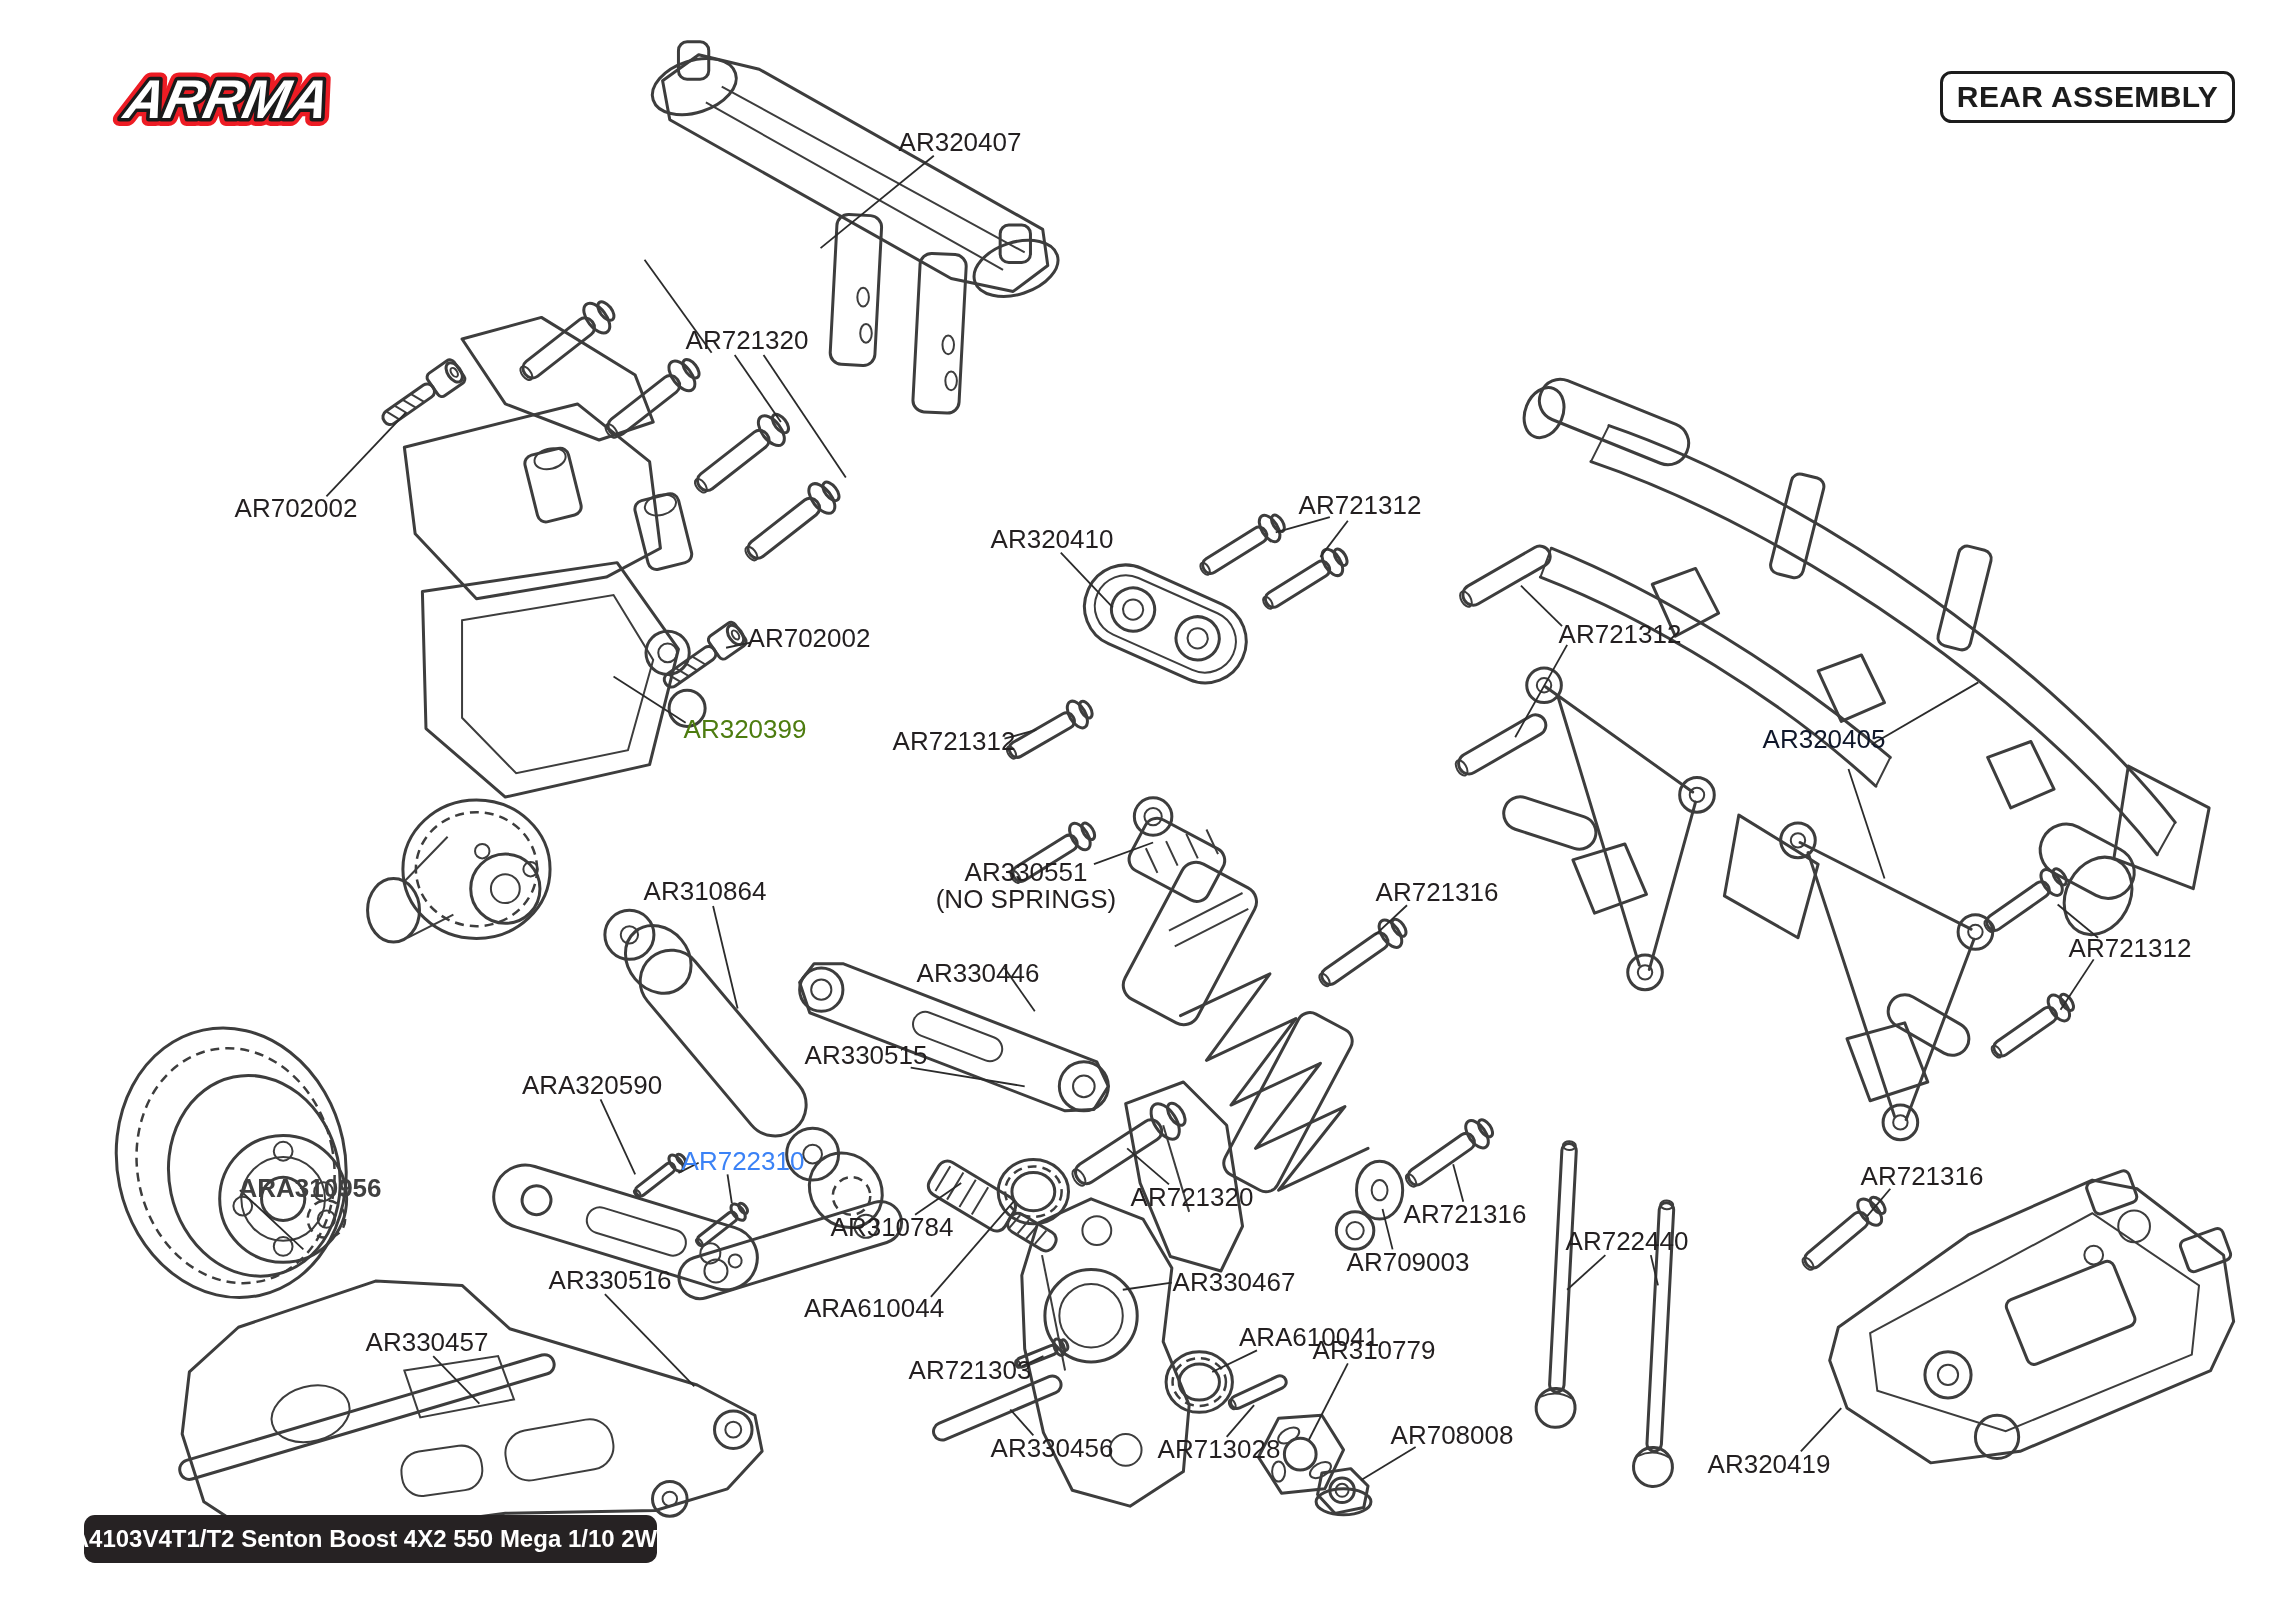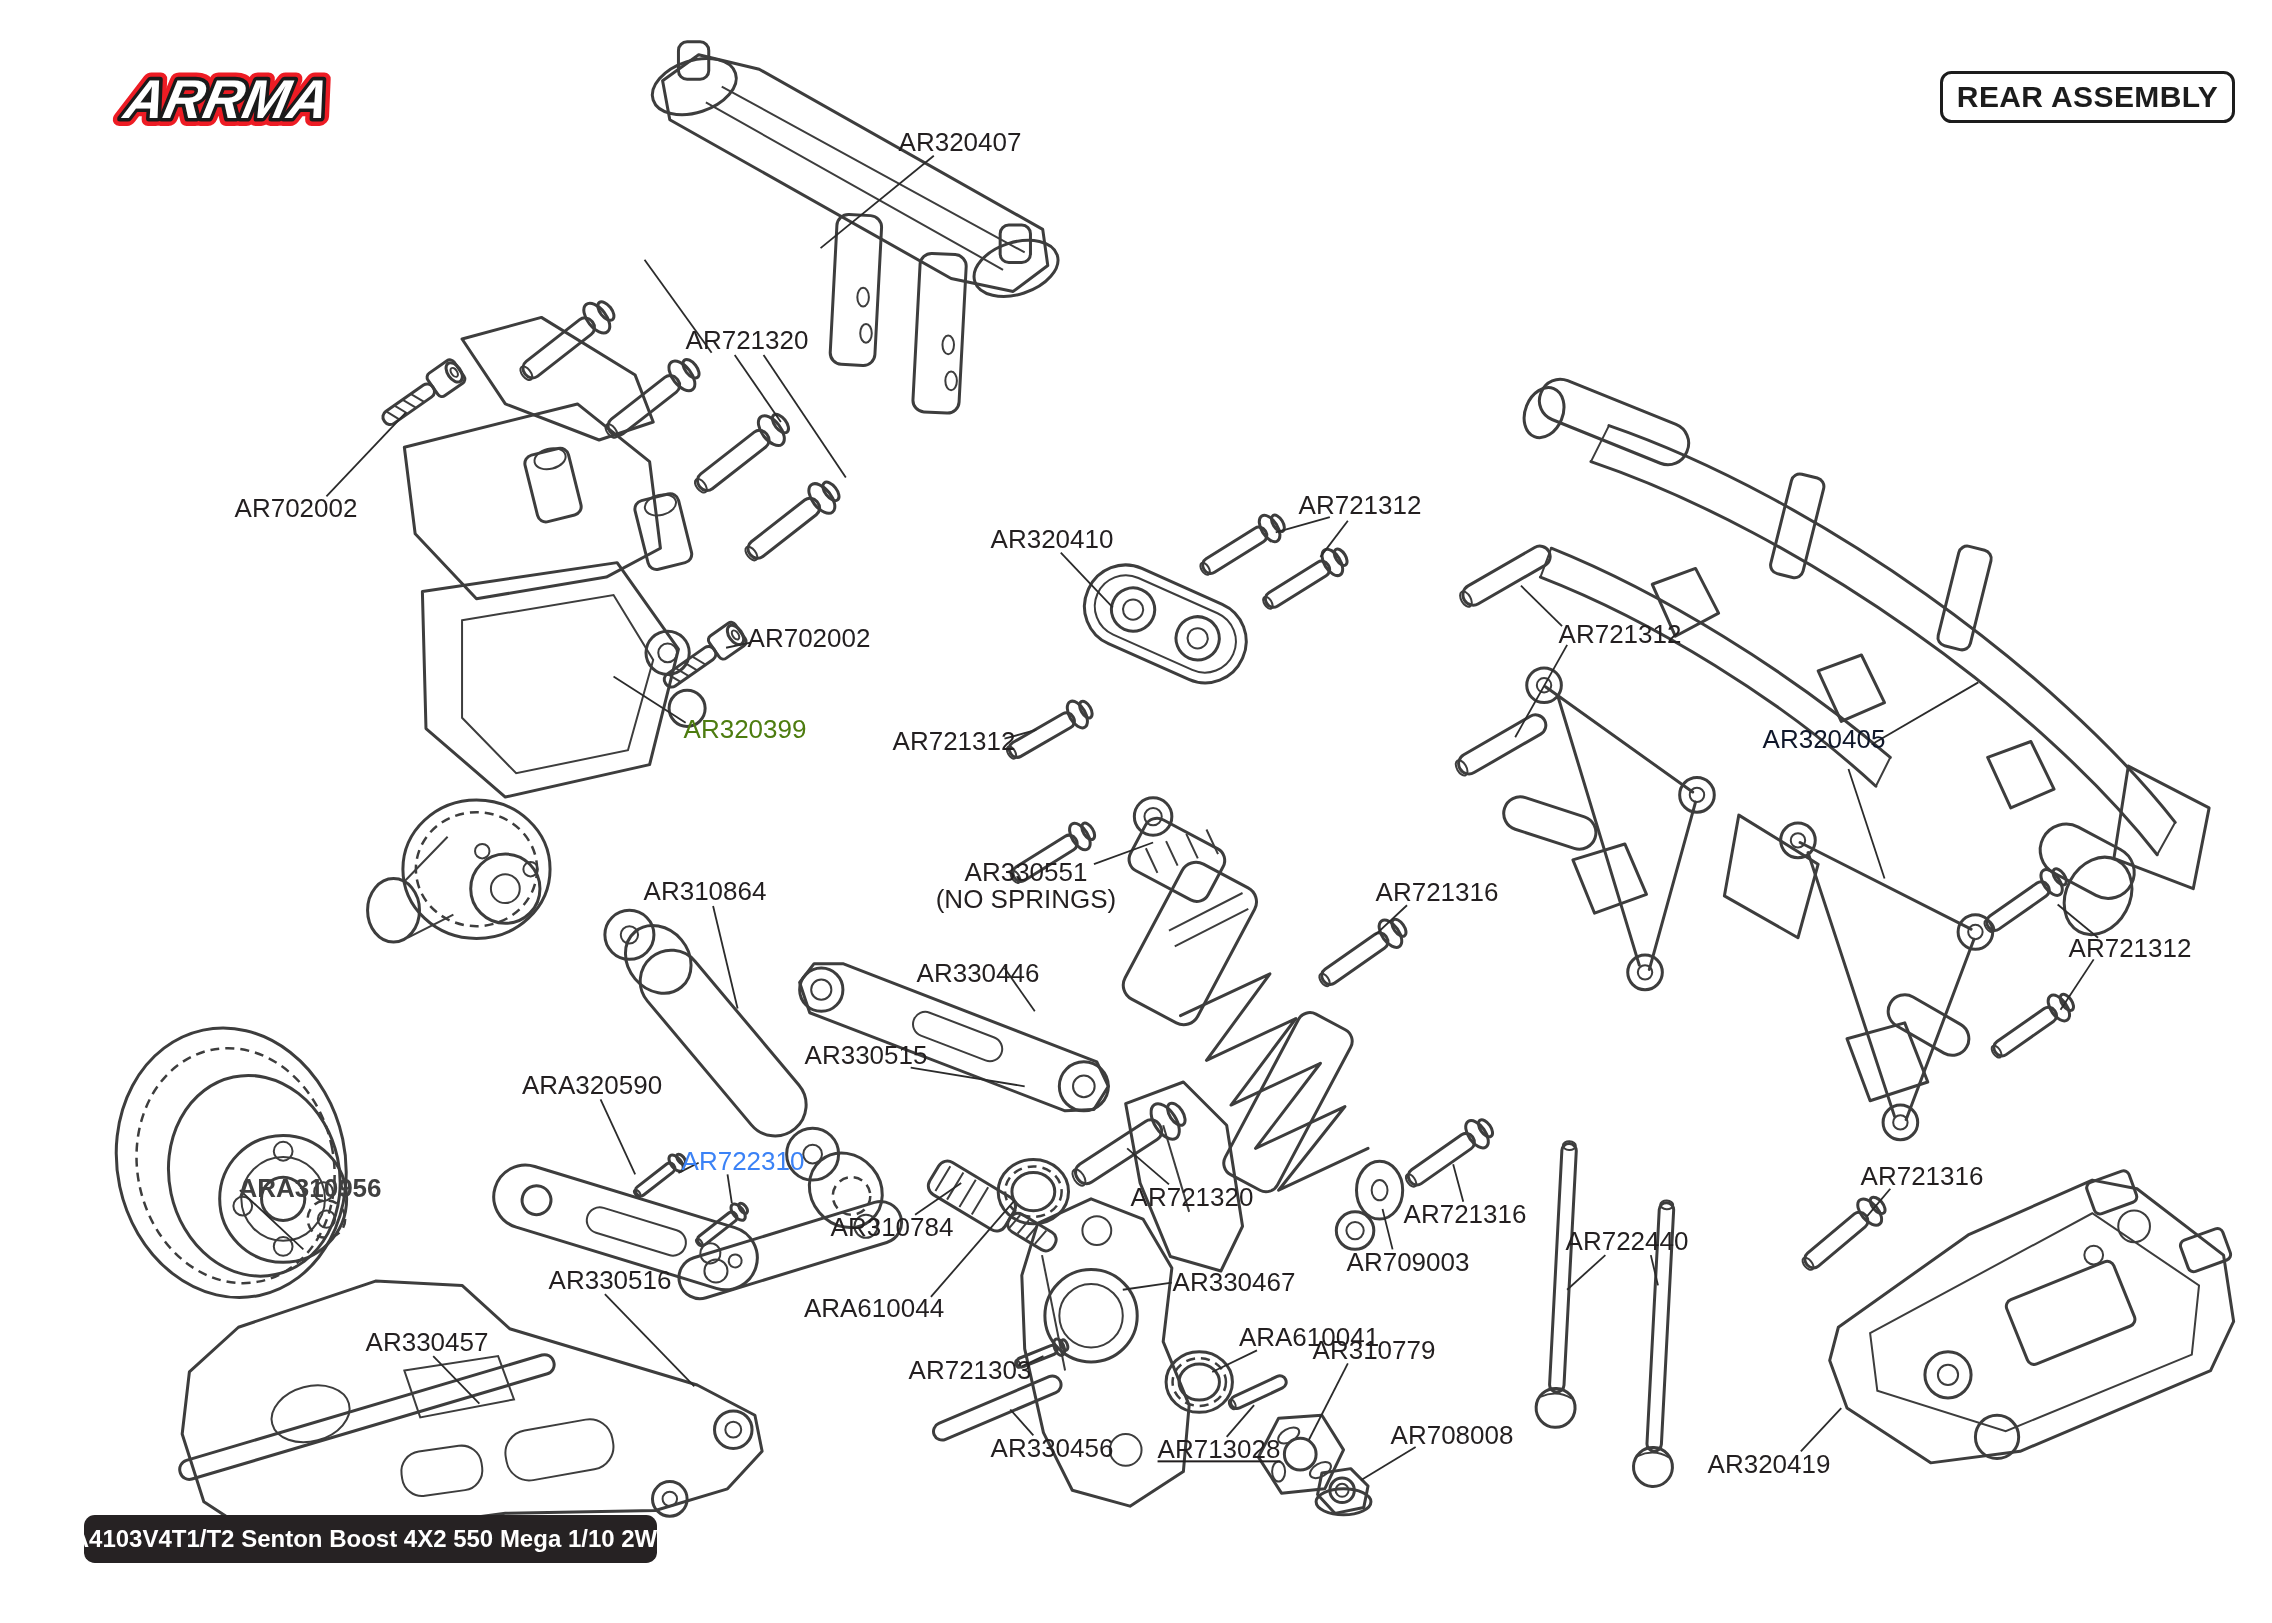--- a/index.html
+++ b/index.html
@@ -382,21 +382,21 @@
       <div class="plabel" style="left: 1627px; top: 1242px; color: rgb(35, 31, 32);">AR722440</div>
       <div class="plabel" style="left: 1922px; top: 1177px; color: rgb(35, 31, 32);">AR721316</div>
       <div class="plabel" style="left: 310px; top: 1189px; color: #404040; font-weight: bold;">ARA310956</div>
       <div class="plabel" style="left: 610px; top: 1281px; color: rgb(35, 31, 32);">AR330516</div>
       <div class="plabel" style="left: 874px; top: 1309px; color: rgb(35, 31, 32);">ARA610044</div>
       <div class="plabel" style="left: 1309px; top: 1338px; color: rgb(35, 31, 32);">ARA610041</div>
       <div class="plabel" style="left: 427px; top: 1343px; color: rgb(35, 31, 32);">AR330457</div>
       <div class="plabel" style="left: 970px; top: 1371px; color: rgb(35, 31, 32);">AR721303</div>
       <div class="plabel" style="left: 1374px; top: 1351px; color: rgb(35, 31, 32);">AR310779</div>
       <div class="plabel" style="left: 1052px; top: 1449px; color: rgb(35, 31, 32);">AR330456</div>
-      <div class="plabel" style="left: 1219px; top: 1450px; color: rgb(35, 31, 32); text-decoration: underline;">AR713028</div>
+      <div class="plabel" style="left: 1219px; top: 1450px; color: rgb(35, 31, 32);">AR713028</div>
       <div class="plabel" style="left: 1452px; top: 1436px; color: rgb(35, 31, 32);">AR708008</div>
       <div class="plabel" style="left: 1769px; top: 1465px; color: rgb(35, 31, 32);">AR320419</div>
     </div>
 
   <svg id="logo" width="303" height="79" viewBox="0 0 420 110">
     <g transform="translate(210,57) skewX(-12)">
       <text text-anchor="middle" dominant-baseline="middle" font-family="Liberation Sans, sans-serif" font-size="76" font-weight="900" font-style="italic" fill="#ffffff" stroke="#ed1c24" stroke-width="22" stroke-linejoin="round" paint-order="stroke">ARRMA</text>
       <text text-anchor="middle" dominant-baseline="middle" font-family="Liberation Sans, sans-serif" font-size="76" font-weight="900" font-style="italic" fill="#ffffff" stroke="#1a1a1a" stroke-width="10" stroke-linejoin="round" paint-order="stroke">ARRMA</text>
     </g>
   </svg>

